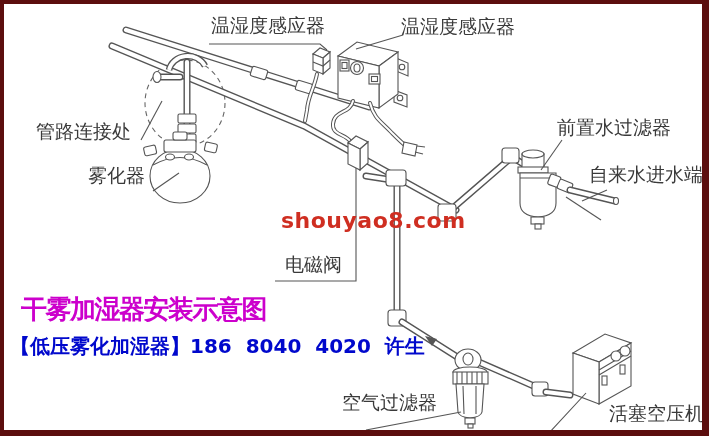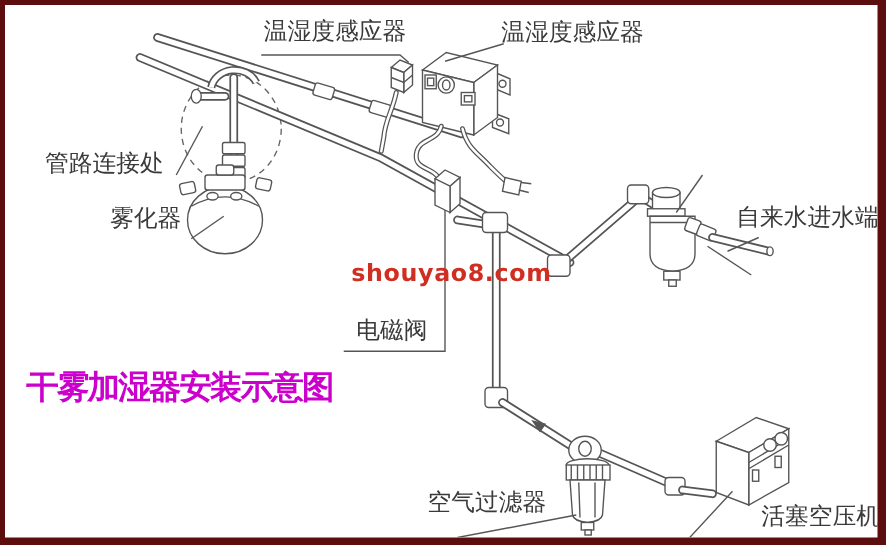--- a/index.html
+++ b/index.html
@@ -36,21 +36,21 @@
     font-weight:bold;font-size:26px;letter-spacing:-1.5px;white-space:nowrap;
   }
   .contact{
     position:absolute;left:6px;top:329px;
     font-family:"DejaVu Sans","Liberation Sans",sans-serif;
     font-weight:bold;font-size:20px;white-space:pre;letter-spacing:0px;
   }
   .watermark{
     position:absolute;left:277px;top:204px;
     font-family:"DejaVu Sans","Liberation Sans",sans-serif;
-    font-weight:bold;font-size:19px;letter-spacing:0.5px;white-space:nowrap;
+    font-weight:bold;font-size:22px;letter-spacing:0.5px;white-space:nowrap;
   }
 </style>
 </head>
 <body>
 
 <div class="frame">
 
   <div class="canvas">
   <svg width="698" height="426" viewBox="0 0 698 426">
 
@@ -204,21 +204,23 @@
       <path class="ln" d="M362,426 L457,408"></path>
       <path class="ln" d="M545,429 L698,429 M545,429 L582,389"></path>
     </g>
   </svg>
   </div>
 
   <div class="lbl" style="left:207px;top:12px">温湿度感应器</div>
   <div class="lbl" style="left:397px;top:13px">温湿度感应器</div>
   <div class="lbl" style="left:32px;top:118px">管路连接处</div>
   <div class="lbl" style="left:84px;top:162px">雾化器</div>
+  <div class="lbl" style="left:553px;top:114px">前置水过滤器</div>
   <div class="lbl" style="left:585px;top:161px">自来水进水端</div>
   <div class="lbl" style="left:281px;top:251px">电磁阀</div>
   <div class="lbl" style="left:605px;top:400px">活塞空压机</div>
   <div class="lbl" style="left:338px;top:389px">空气过滤器</div>
 
   <div class="watermark" style="color: rgb(207, 46, 33);">shouyao8.com</div>
   <div class="title" style="color: rgb(204, 0, 204);">干雾加湿器安装示意图</div>
+  <div class="contact" style="color: rgb(0, 8, 204);">【低压雾化加湿器】186  8040  4020  许生</div>
 
 </div>
 
 </body></html>

